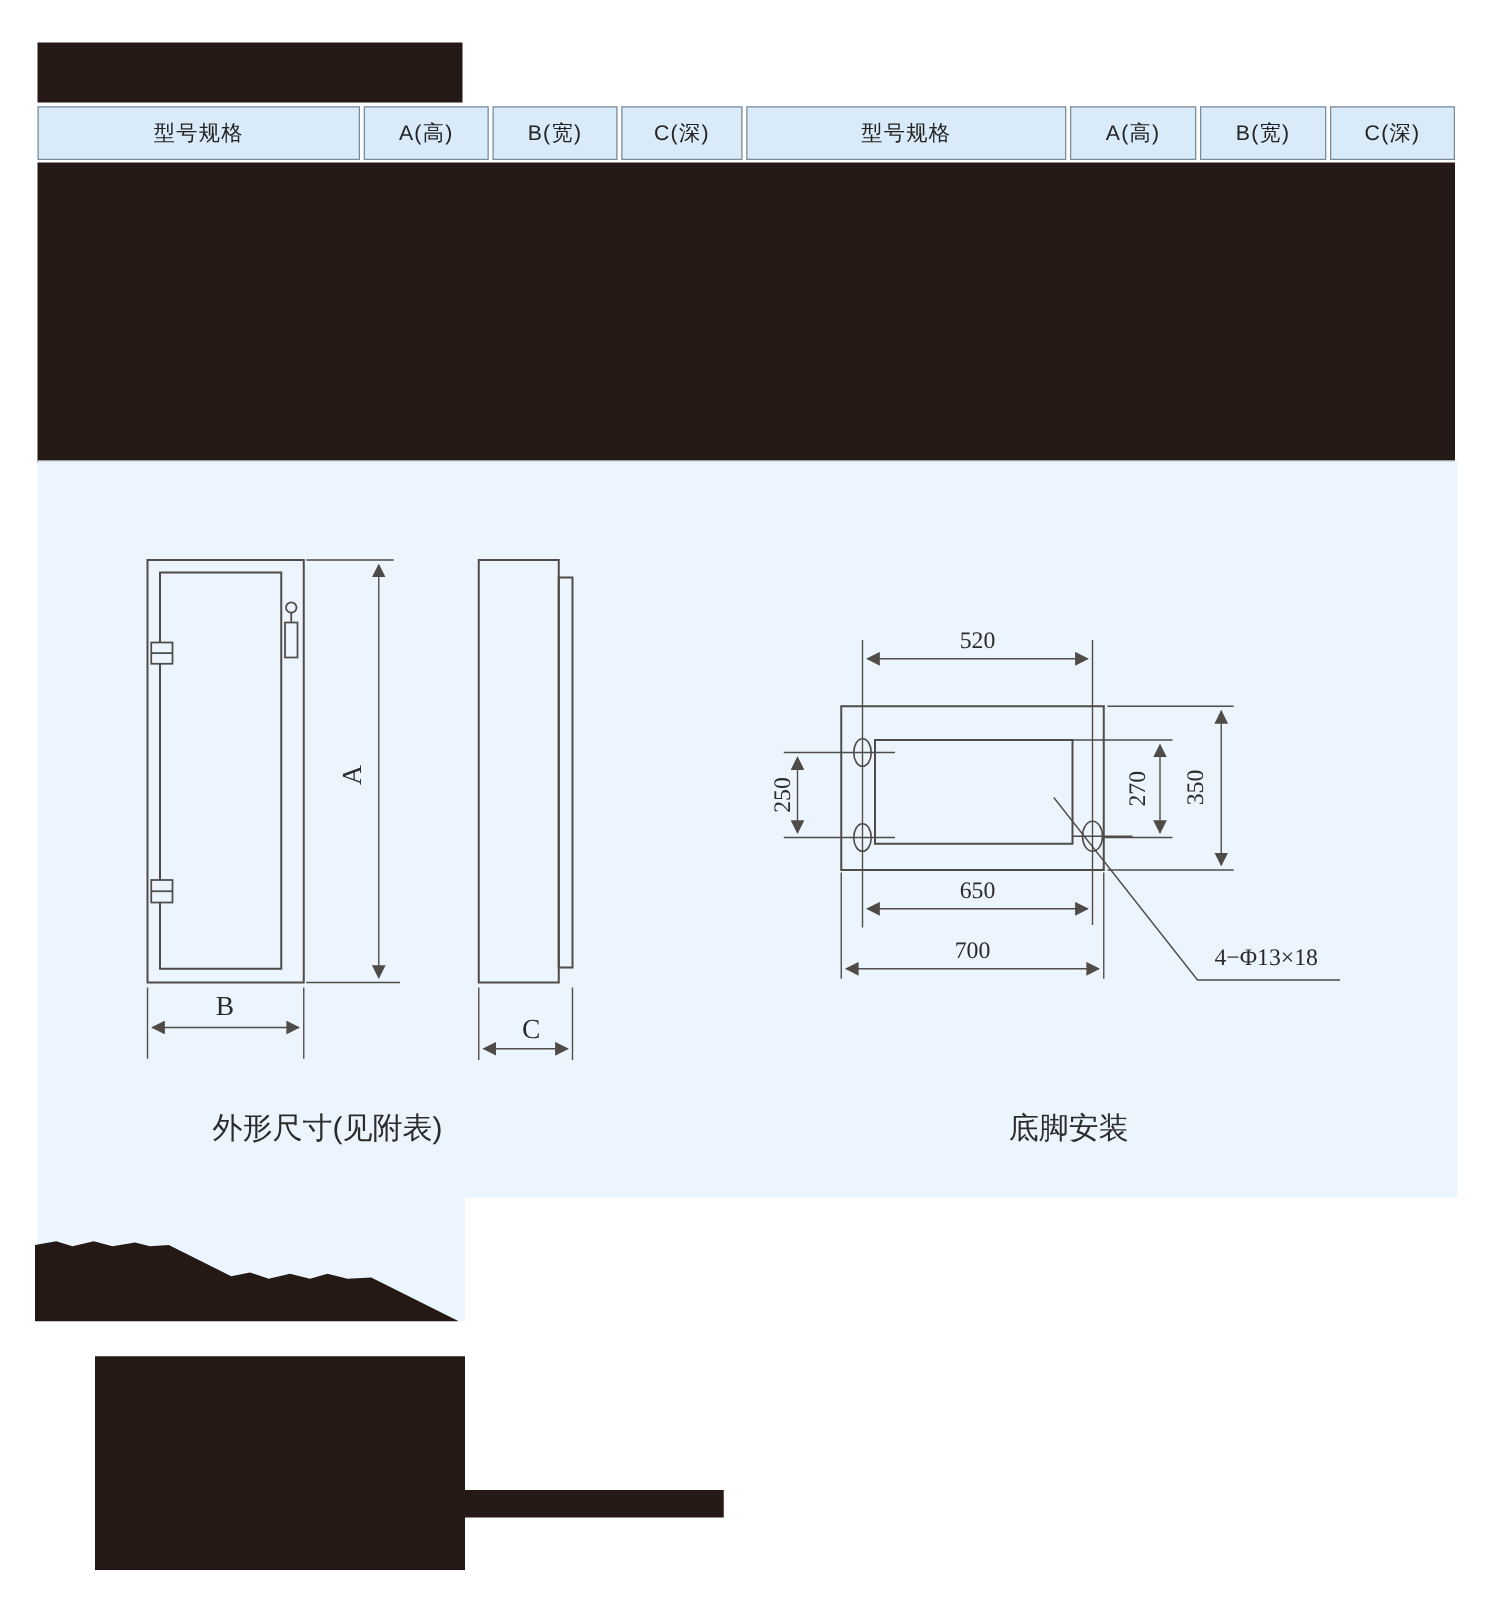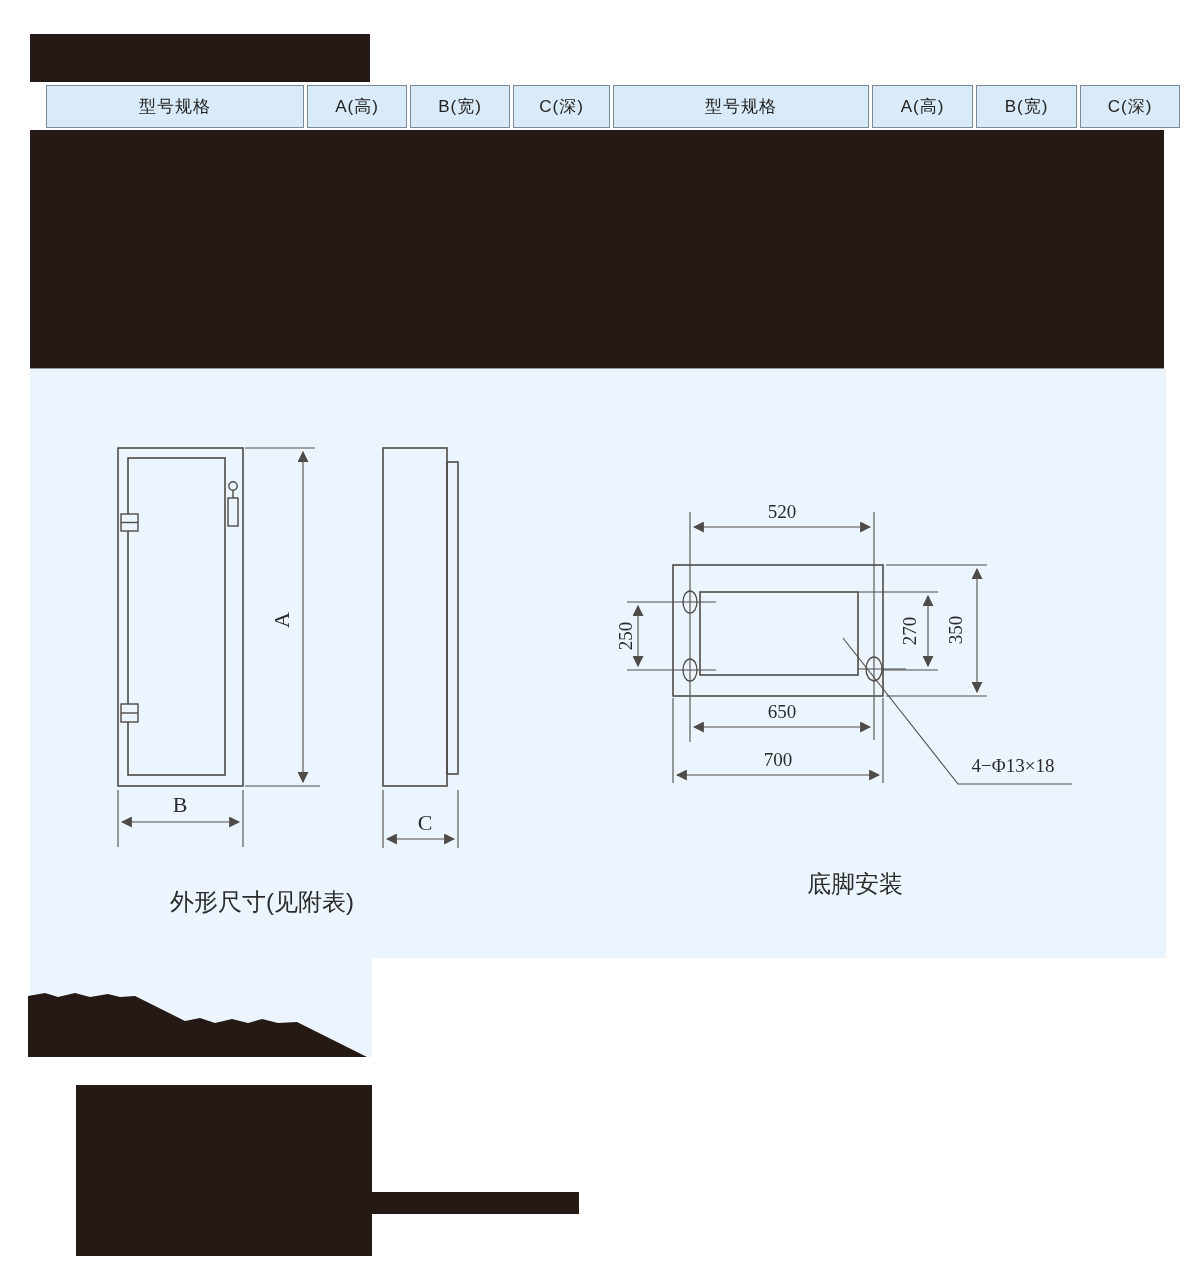--- a/index.html
+++ b/index.html
@@ -4,21 +4,21 @@
 <style>
   html,body{margin:0;padding:0;background:#ffffff;}
   .page{
     position:relative;width:1200px;height:1279px;background:#ffffff;
     font-family:"Liberation Sans",sans-serif;overflow:hidden;
   }
   .redact{position:absolute;background:#241914;}
   .title-redact{left:30px;top:34px;width:340px;height:48px;}
   .table-header{
     position:absolute;left:30px;top:85px;width:1134px;height:43px;
-    display:flex;gap:3px;background:#ffffff;margin-left:16px;
+    display:flex;gap:3px;background:#ffffff;
   }
   .th-cell{
     background:#d9eaf8;border:1px solid #7b8a99;box-sizing:border-box;
     display:flex;align-items:center;justify-content:center;
     font-size:17px;color:#222222;letter-spacing:1px;
   }
   .th-model{flex:0 0 258px;}
   .th-model2{flex:0 0 256px;}
   .th-a{flex:0 0 100px;}
   .th-b{flex:0 0 100px;}
@@ -31,21 +31,21 @@
     border-bottom:2px solid #9a9a9a;box-sizing:content-box;
   }
   .blue-section{position:absolute;left:30px;top:369px;width:1136px;height:589px;background:#ecf5fd;}
   .blue-stub{position:absolute;left:30px;top:958px;width:342px;height:99px;background:#ecf5fd;}
   .draw-layer{position:absolute;left:0;top:0;width:1200px;height:1279px;pointer-events:none;}
   .caption{
     position:absolute;font-size:24px;color:#2b2b2b;text-align:center;
     font-family:"Liberation Sans",sans-serif;
   }
   .caption-outline{left:160px;top:886px;width:204px;}
-  .caption-mounting{left:775px;top:868px;width:160px;}
+  .caption-mounting{left:775px;top:886px;width:160px;}
   .bottom-redact-main{left:76px;top:1085px;width:296px;height:171px;}
   .bottom-redact-bar{left:372px;top:1192px;width:207px;height:22px;}
   svg text{font-family:"Liberation Serif",serif;fill:#2b2b2b;}
   svg .dimtxt{font-size:19px;}
   svg .dimtxt-big{font-size:22px;}
 </style>
 </head>
 <body>
 
 <div class="page">

